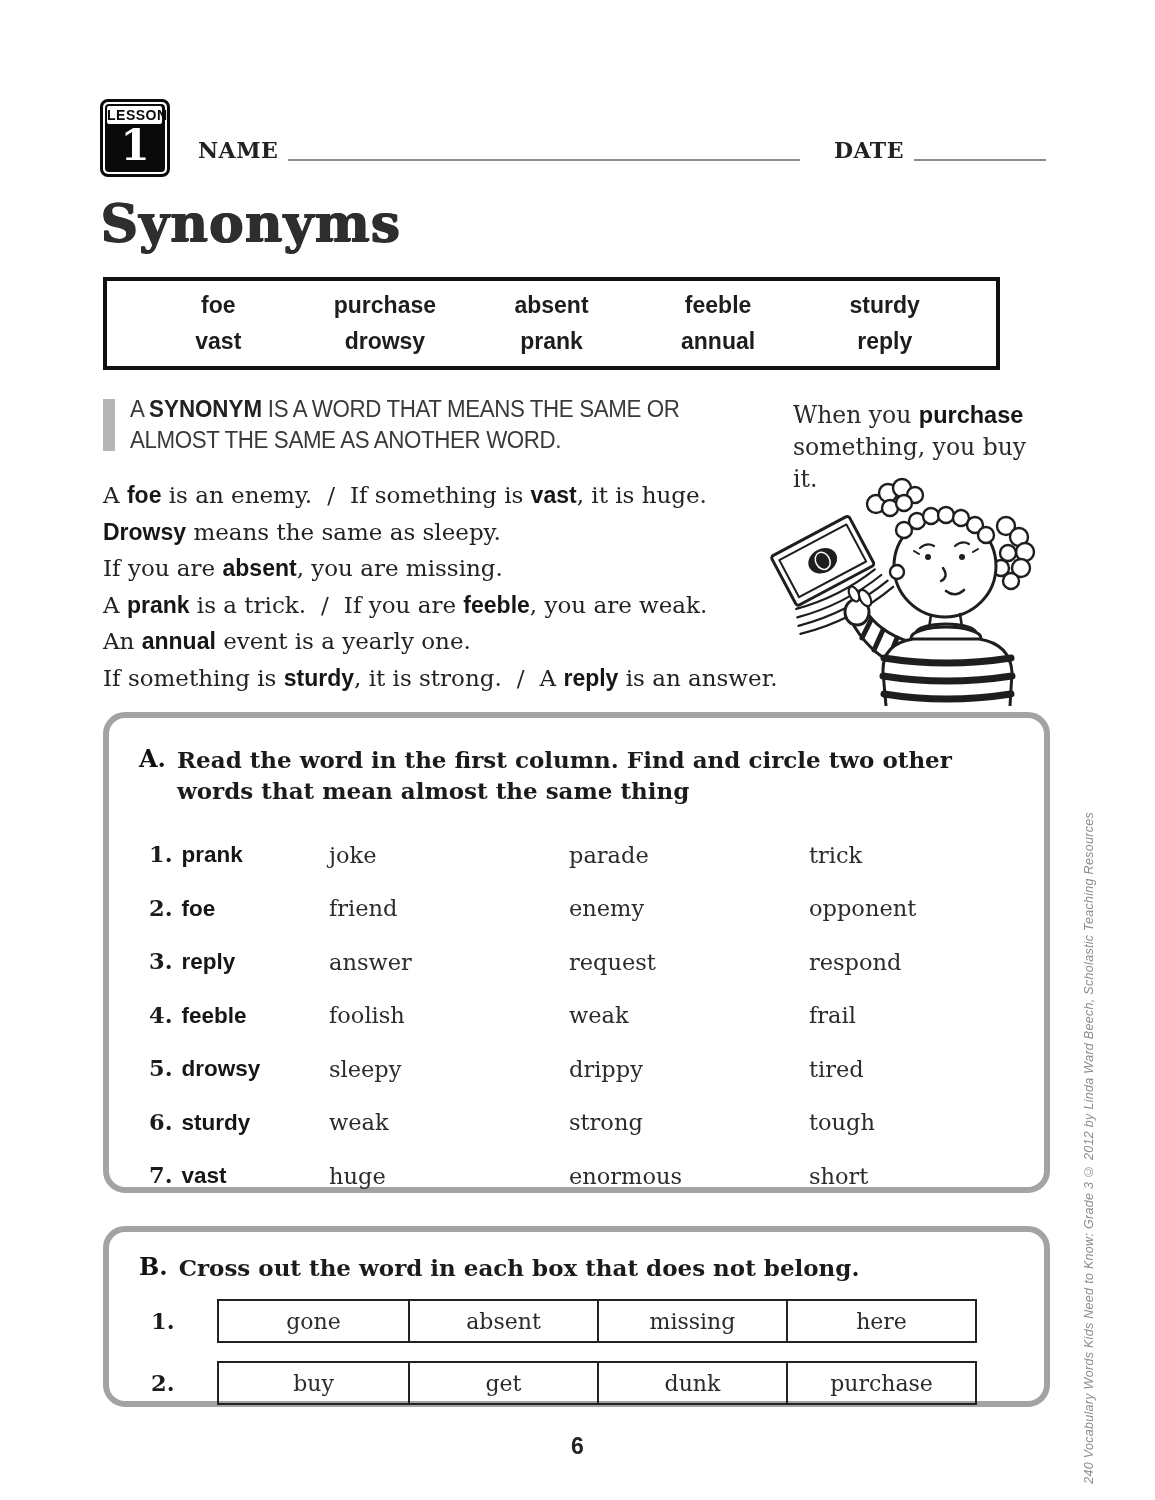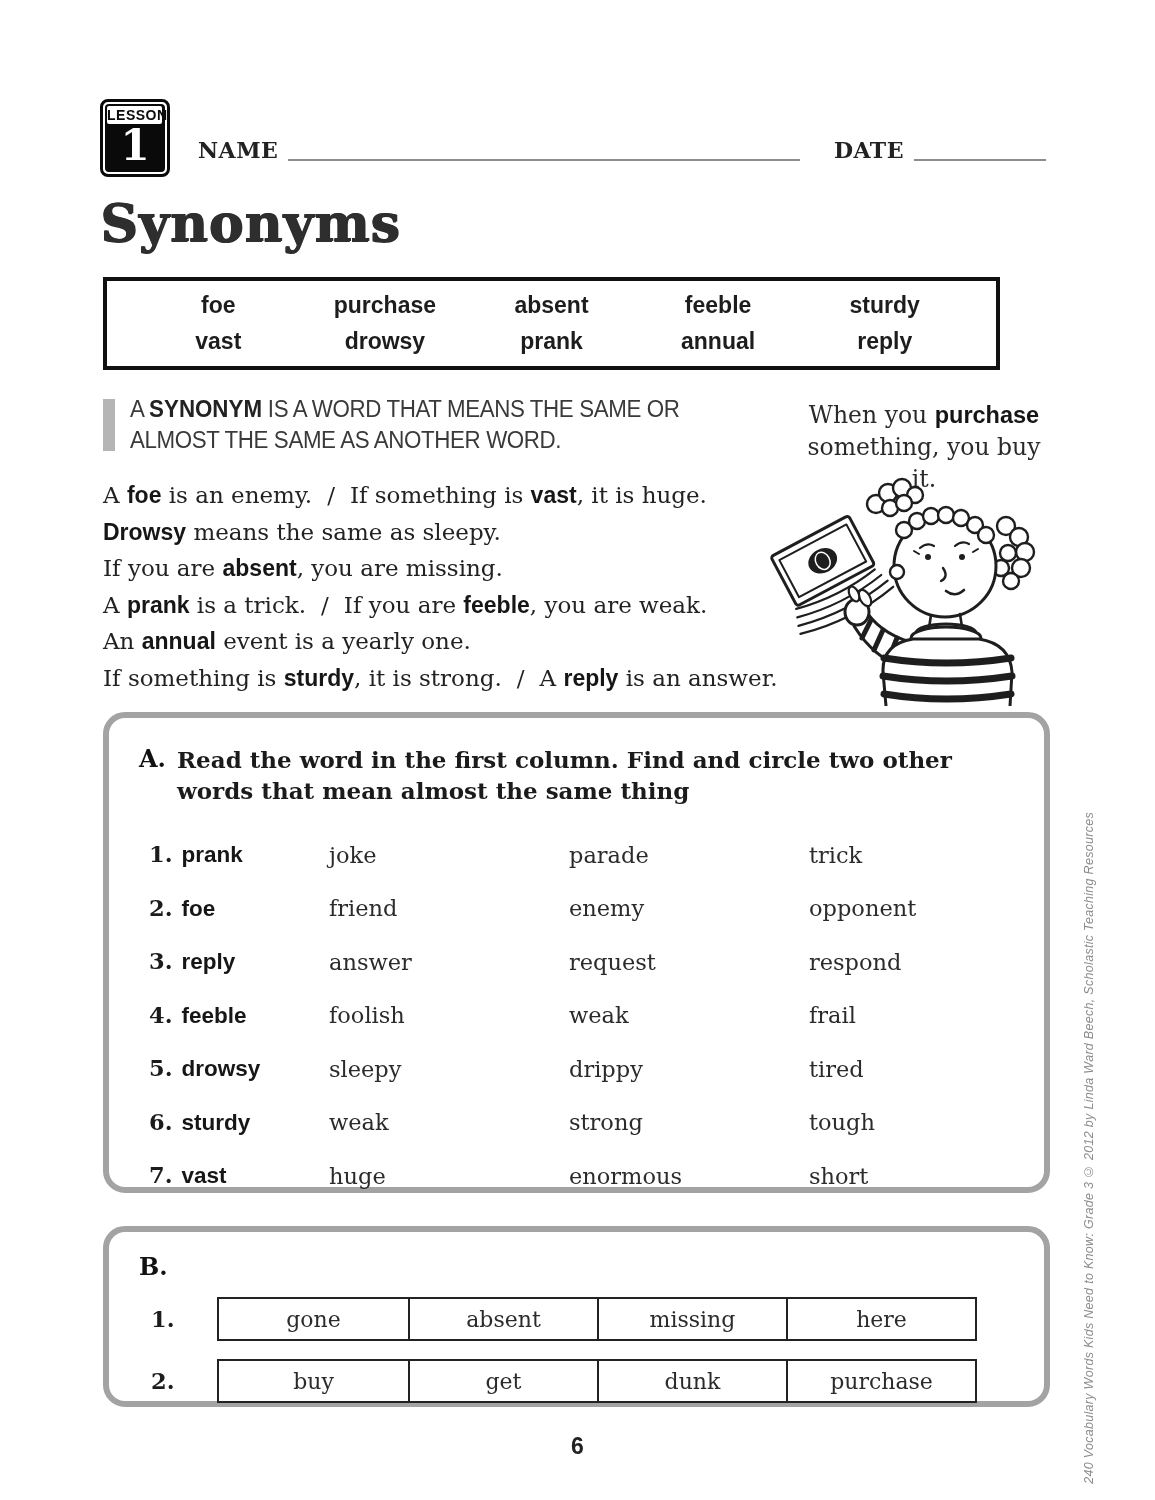--- a/index.html
+++ b/index.html
@@ -62,21 +62,21 @@
   .def-bar{position:absolute;left:0;top:5px;width:12px;height:52px;background:#b5b5b5;}
   .def-text{
     margin-left:27px;font-family:"Liberation Sans",sans-serif;
     font-size:23.5px;line-height:31px;color:#3a3a3a;letter-spacing:-.4px;
     transform:scaleX(.95);transform-origin:left top;width:660px;
   }
   .def-text .vb{font-weight:bold;color:#222;letter-spacing:0;}
   
   .purchase-note{
     position:absolute;left:793px;top:399px;width:262px;
-    font-size:23.5px;line-height:32px;color:#2a2a2a;text-align:center;
+    font-size:23.5px;line-height:32px;color:#2a2a2a;
   }
   .vb{font-family:"Liberation Sans",sans-serif;font-weight:bold;color:#161616;}
   
   .sentences{position:absolute;left:103px;top:477px;width:720px;}
   .sentence{font-size:23px;line-height:36.6px;white-space:nowrap;color:#222;}
   .sep{margin:0 15px;}
   
   .illustration{position:absolute;left:770px;top:460px;width:288px;height:246px;}
   
   .ex-box{
@@ -325,20 +325,21 @@
         <div class="a-opt">huge</div>
         <div class="a-opt">enormous</div>
         <div class="a-opt">short</div>
       </div>
     </div>
   </div>
 
   <div class="ex-box box-b">
     <div class="ex-instruction">
       <span class="ex-letter">B.</span>
+      <span class="ex-instr-text">Cross out the word in each box that does not belong.</span>
     </div>
     <div class="b-rows">
       <div class="b-row">
         <span class="b-num">1.</span>
         <div class="b-table">
           <div class="b-cell">gone</div>
           <div class="b-cell">absent</div>
           <div class="b-cell">missing</div>
           <div class="b-cell">here</div>
         </div>

